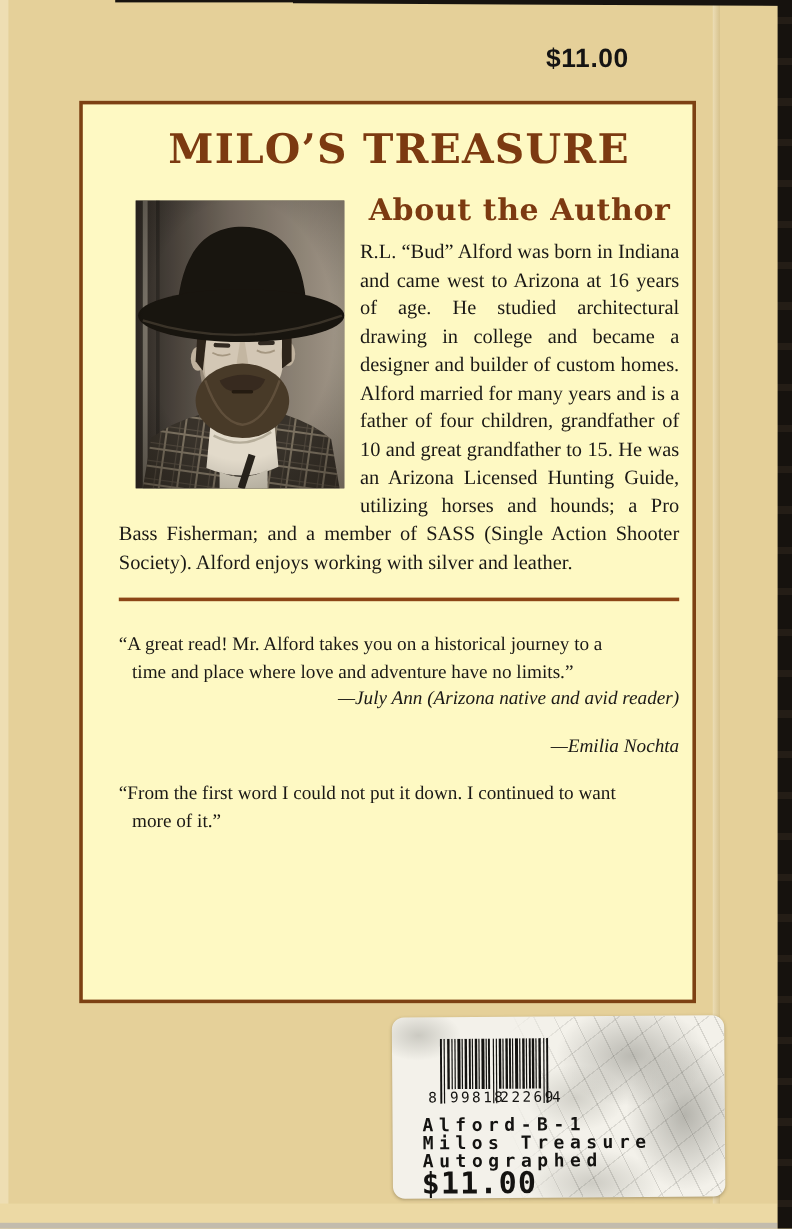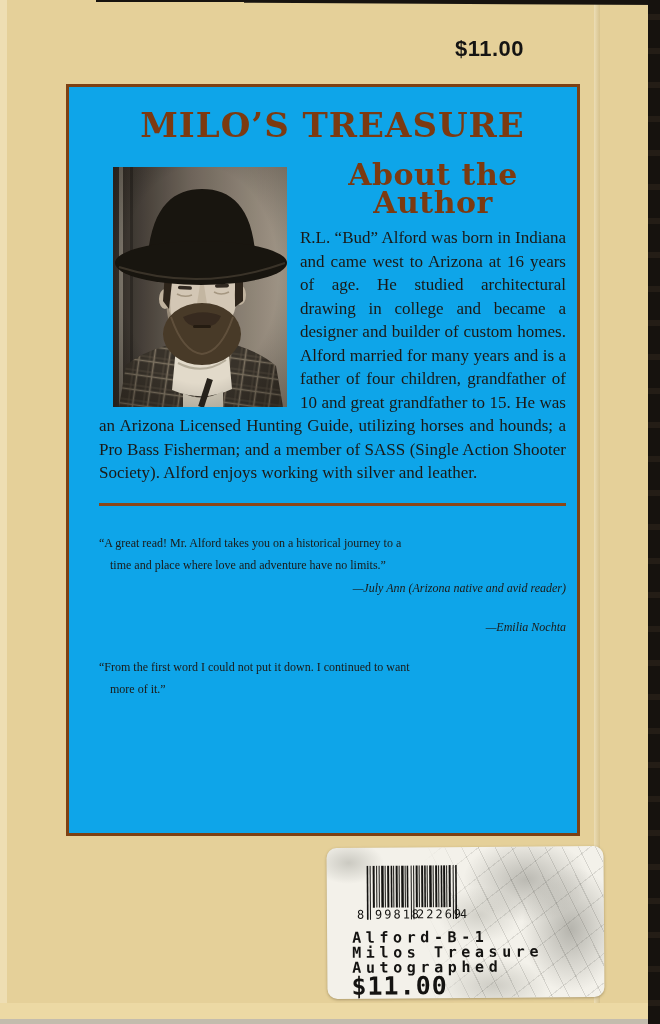--- a/index.html
+++ b/index.html
@@ -15,32 +15,32 @@
   .edge-bottom{position:absolute;left:0;right:12px;top:1019px;height:5px;background:#c3bcad;}
   .crease{position:absolute;top:0;left:594px;width:6px;height:1024px;
           background:linear-gradient(90deg,rgba(255,255,255,.28),rgba(90,70,30,.10));}
   .left-light{position:absolute;top:0;left:0;width:7px;height:1024px;background:rgba(255,250,230,.35);}
 
   .price-top{position:absolute;left:455px;top:36px;font-family:"Liberation Sans",sans-serif;
              font-weight:bold;font-size:22px;color:#151413;letter-spacing:.5px;}
 
   
   .panel{position:absolute;left:66px;top:84px;width:514px;height:752px;box-sizing:border-box;
-         background:#0ea5e9;border:3px solid #7d4113;padding:0 11px 0 30px;}
+         background:#fef9c3;border:3px solid #7d4113;padding:0 11px 0 30px;}
   .title{margin:16px 0 14px 0;text-align:center;font-family:"DejaVu Serif",serif;
          font-weight:bold;font-size:34px;line-height:44px;color:#7c3a11;letter-spacing:1px;}
   .about h2{margin:8px 0 9px 0;text-align:center;font-family:"DejaVu Serif",serif;
-            font-weight:bold;font-size:30px;line-height:28px;color:#7c3a11;letter-spacing:.5px;}
+            font-weight:bold;font-size:25px;line-height:28px;color:#7c3a11;letter-spacing:.5px;}
   .photo{float:left;width:174px;height:240px;margin:6px 13px 4px 14px;background:#6e655c;}
   .photo svg{display:block;}
   .bio{margin:0;font-size:17px;line-height:23.5px;text-align:justify;color:#1b1916;}
 
   .rule{clear:both;height:3px;background:#8c4616;margin:18px 0 26px 0;}
 
-  .quotes{font-size:12px;line-height:22.5px;color:#1b1916;}
+  .quotes{font-size:16px;line-height:22.5px;color:#1b1916;}
   .quote{margin-bottom:17px;}
   .q-line{white-space:nowrap;}
   .q-cont{padding-left:11px;}
   .q-attr{text-align:right;font-style:italic;}
   .q-row{display:flex;justify-content:flex-start;padding-left:11px;flex-direction:column;}
   .q-row .q-attr{padding-right:28px;}
   .q-3 .q-attr{padding-right:28px;}
 
   
   .sticker{position:absolute;left:327px;top:847px;width:277px;height:151px;border-radius:10px;

